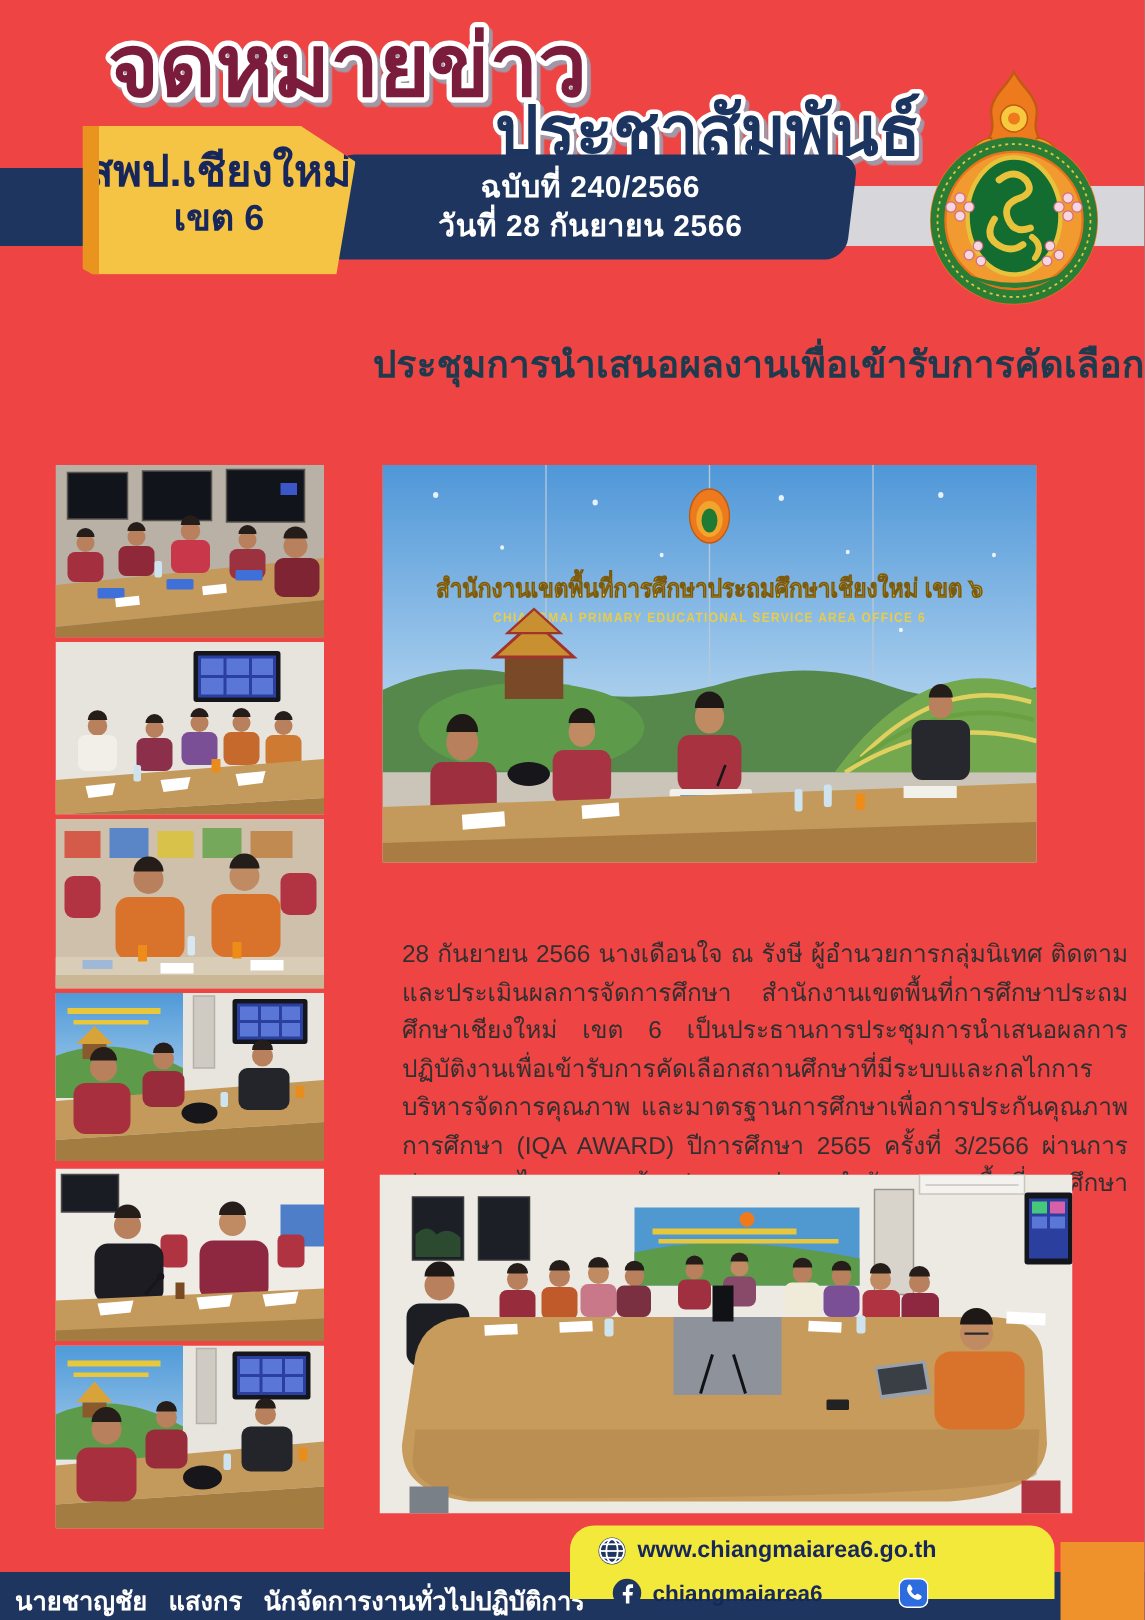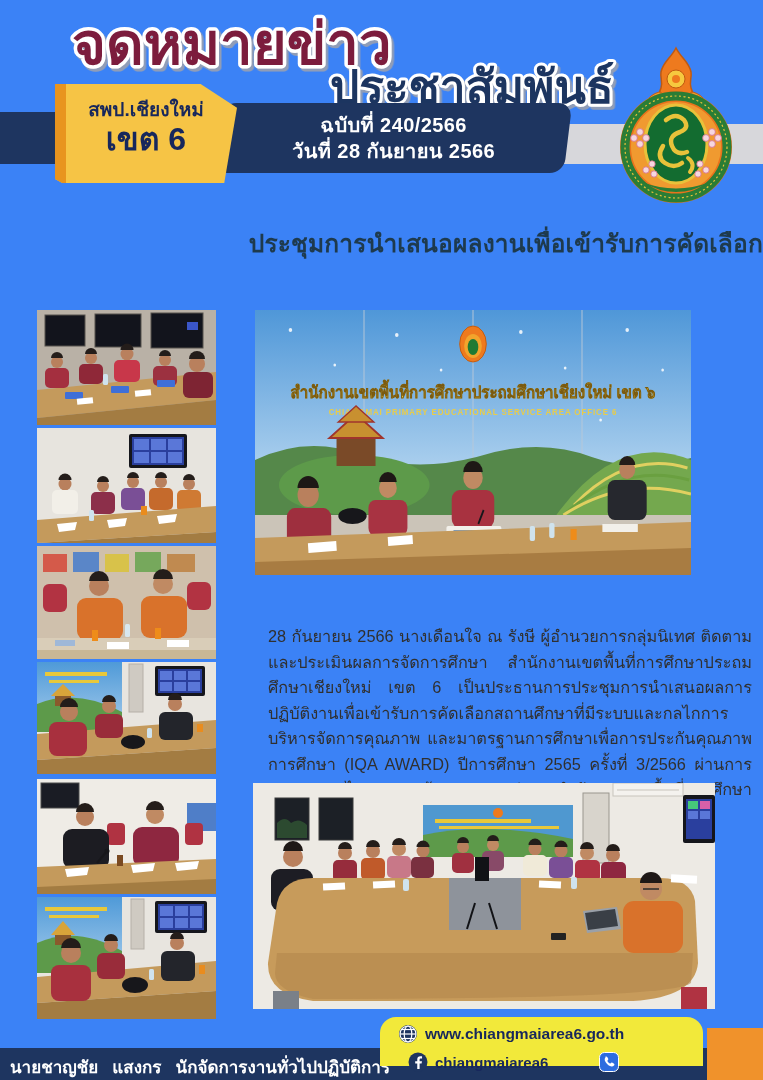--- a/index.html
+++ b/index.html
@@ -1,33 +1,33 @@
 <!DOCTYPE html>
 <html lang="th"><head>
 <meta charset="utf-8">
 <style>
   html,body{margin:0;padding:0;background:#888;}
   .page{
     position:relative;width:763px;height:1080px;margin:0 auto;
-    background:#3b82f6;overflow:hidden;
+    background:#ef4444;overflow:hidden;
     font-family:"Liberation Sans", sans-serif;
   }
   
   .masthead-svg{position:absolute;left:0;top:0;width:763px;height:120px;}
   .navy-stub{position:absolute;left:0;top:112px;width:62px;height:52px;background:#1e3560;}
   .grey-band{position:absolute;left:552px;top:124px;width:211px;height:40px;background:#d7d7db;}
   .org-tag{
     position:absolute;left:55px;top:84px;width:182px;height:99px;
     background:#f6c445;
     clip-path:polygon(0 0,80% 0,100% 24%,93% 100%,4% 100%,0 96%);
     text-align:center;color:#17275c;font-weight:bold;z-index:3;
   }
   .org-tag .fold{position:absolute;left:0;top:0;width:11px;height:100%;background:#e8941f;}
-  .org-line1{margin-top:16px;font-size:19px;line-height:1.1;}
-  .org-line2{font-size:32px;line-height:1.15;}
+  .org-line1{margin-top:16px;font-size:29px;line-height:1.1;}
+  .org-line2{font-size:24px;line-height:1.15;}
   .issue-banner{
     position:absolute;left:218px;top:103px;width:350px;height:70px;
     background:#1e3560;border-radius:14px;transform:skewX(-7deg);z-index:2;
   }
   .issue-banner .inner{
     transform:skewX(7deg);color:#ffffff;font-weight:bold;font-size:20px;
     text-align:center;line-height:1.3;padding-top:9px;letter-spacing:.4px;
   }
   .emblem{position:absolute;left:610px;top:46px;width:132px;height:158px;z-index:4;}
   

